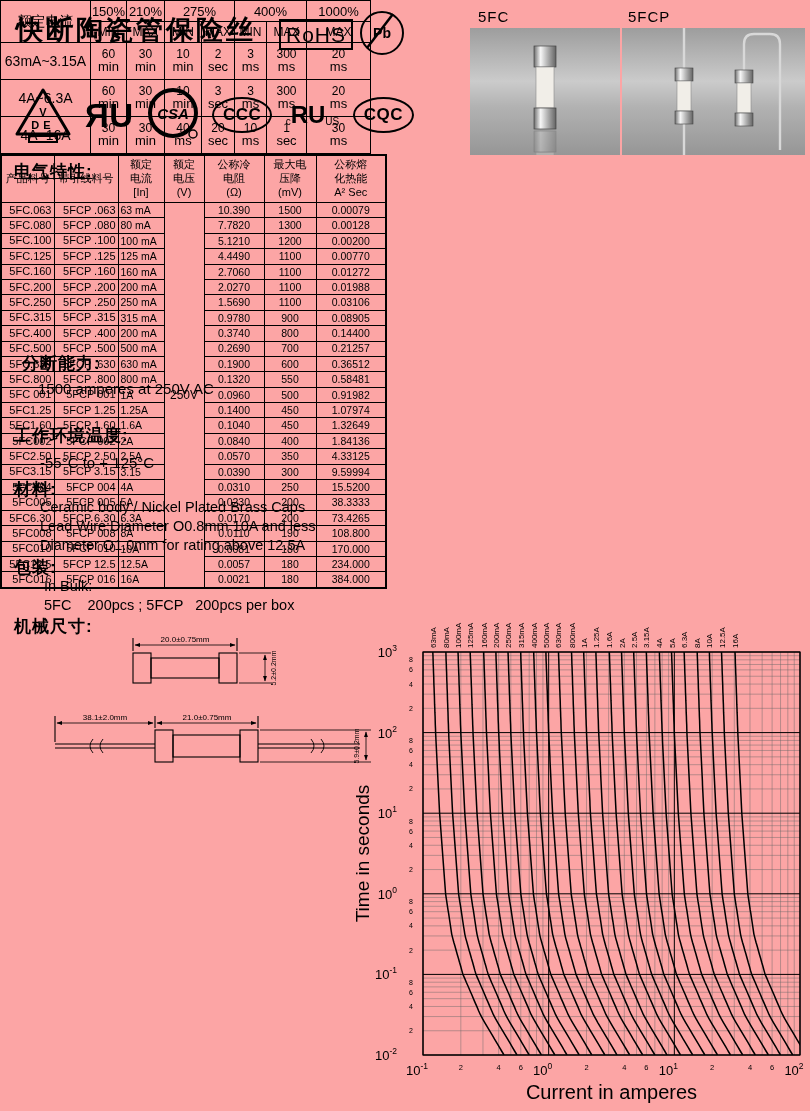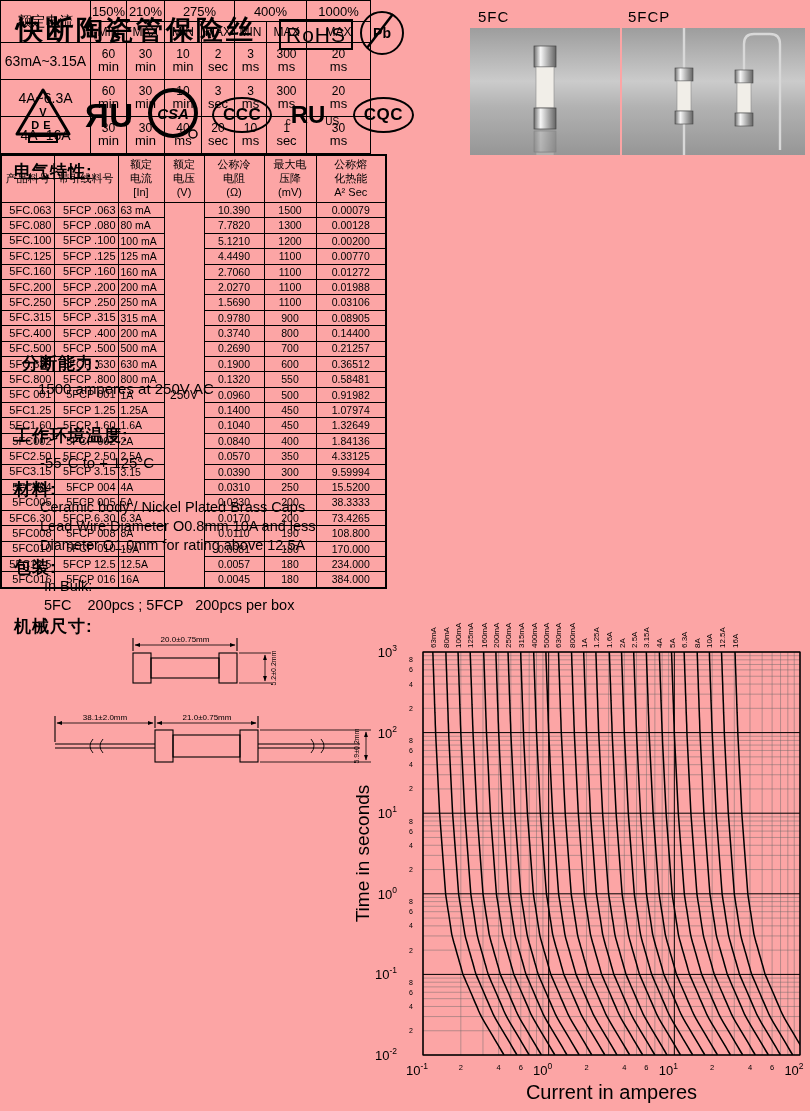--- a/index.html
+++ b/index.html
@@ -553,21 +553,21 @@
           <td class="pn">5FCP 12.5</td>
           <td class="cur">12.5A</td>
           <td class="ctr">0.0057</td>
           <td class="ctr">180</td>
           <td class="ctr">234.000</td>
         </tr>
         <tr>
           <td class="pn">5FC016</td>
           <td class="pn">5FCP 016</td>
           <td class="cur">16A</td>
-          <td class="ctr">0.0045</td>
+          <td class="ctr">0.0021</td>
           <td class="ctr">180</td>
           <td class="ctr">384.000</td>
         </tr>
       </tbody>
     </table>
 
   <div class="abs" id="chart-wrap">
     <svg id="chart" width="455" height="499" viewBox="0 0 455 499">
         <clipPath id="plotclip">
           <rect x="68" y="40" width="377" height="403"></rect>

